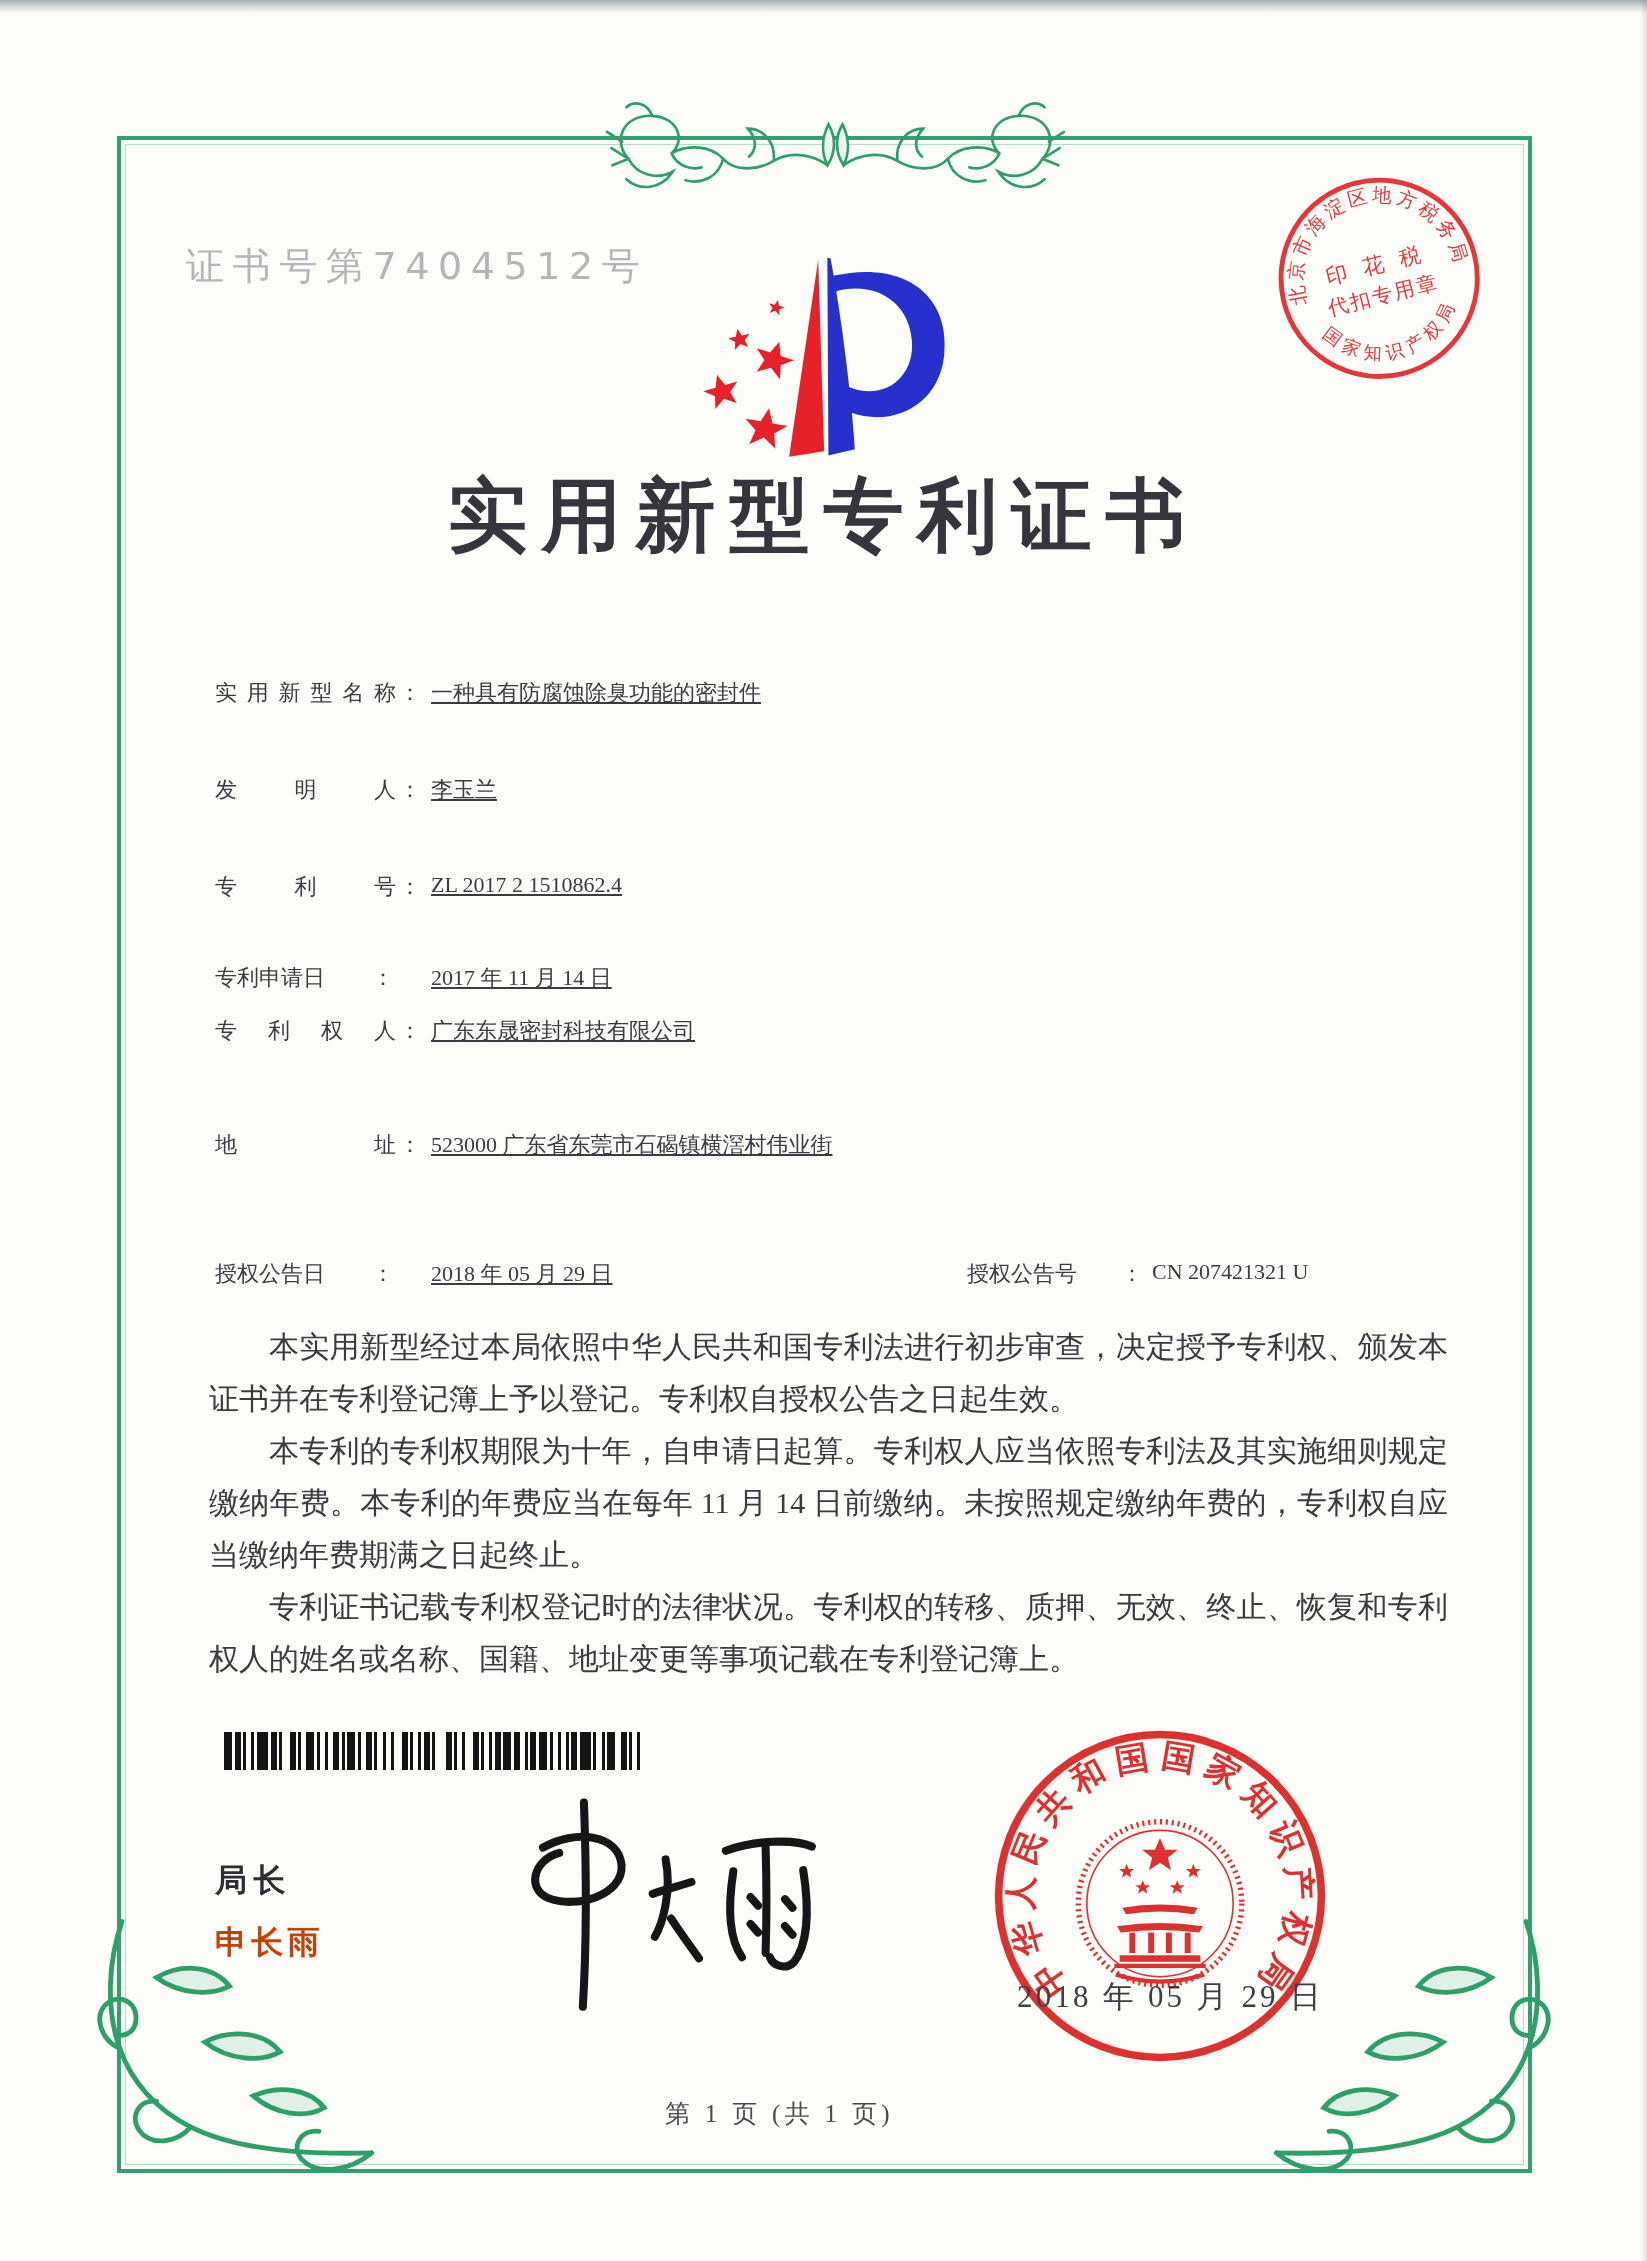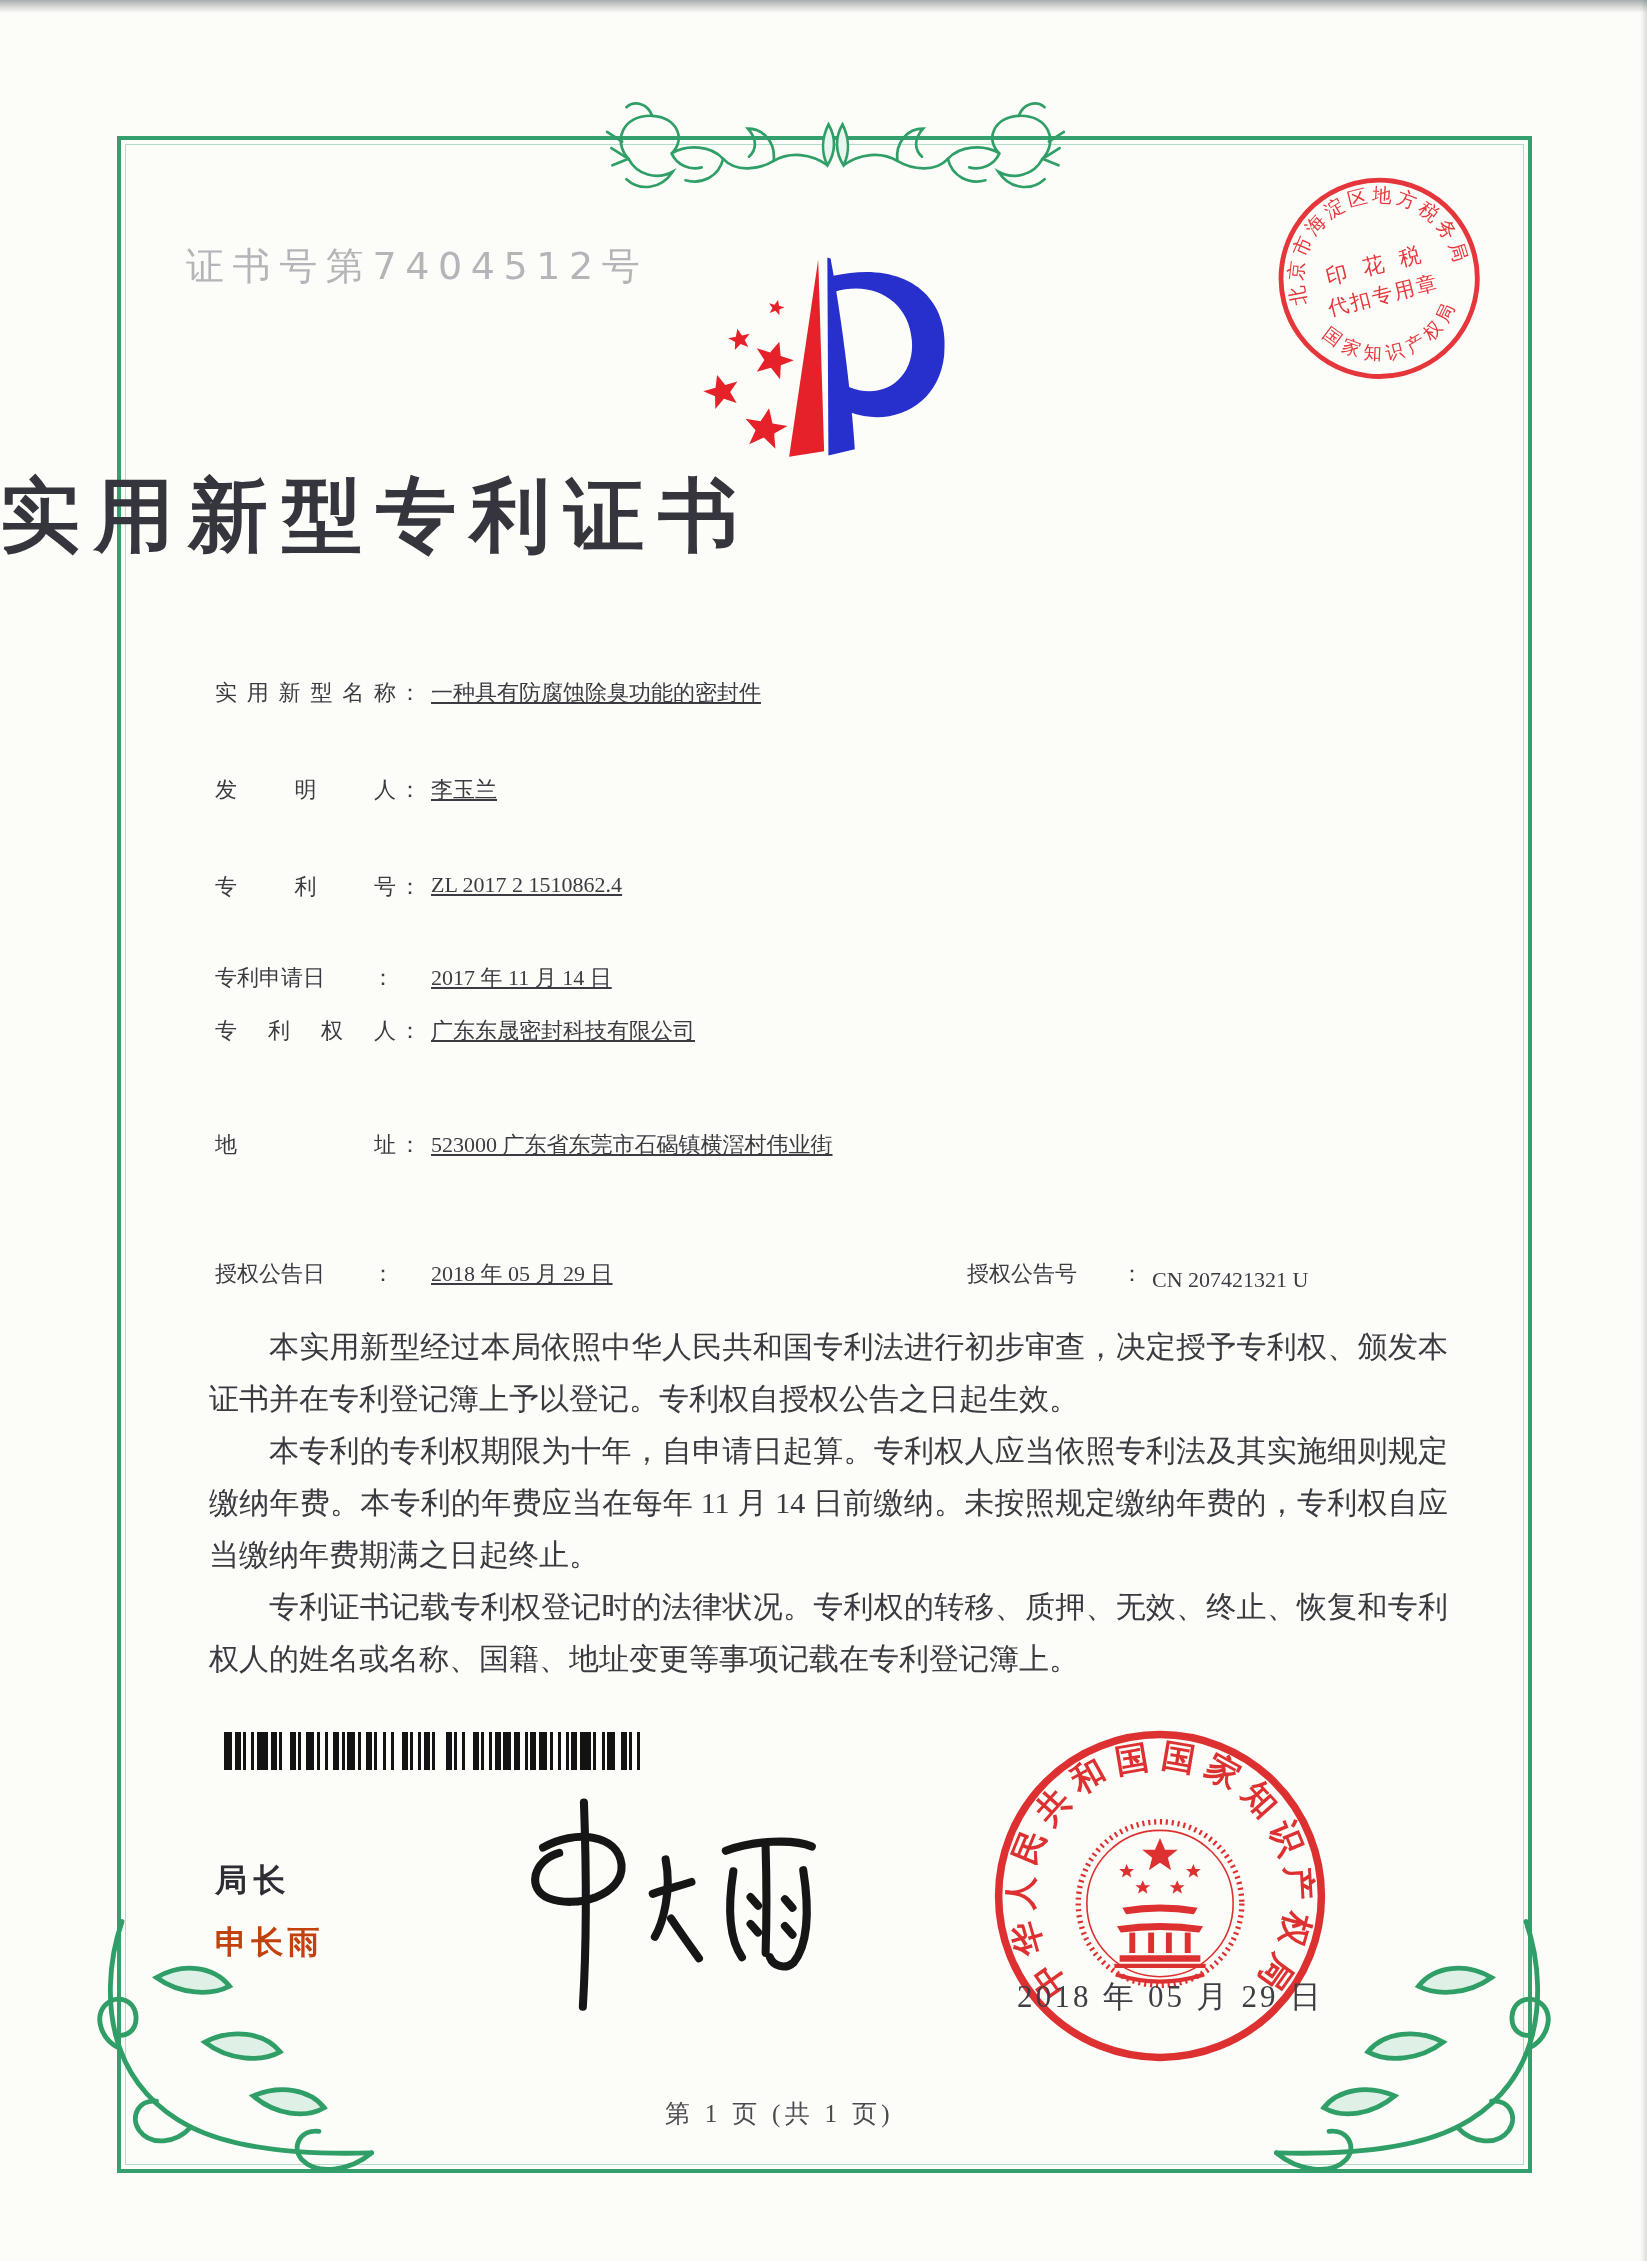--- a/index.html
+++ b/index.html
@@ -7,31 +7,31 @@
         font-family:"Liberation Serif","DejaVu Serif",serif;color:#3a3a40;}
   .scan-top{position:absolute;left:0;top:0;width:100%;height:13px;
         background:linear-gradient(#a7acac,#dadcda 55%,rgba(255,255,255,0));}
   .scan-right{position:absolute;right:0;top:0;width:7.5px;height:100%;
         background:linear-gradient(90deg,rgba(0,0,0,0),rgba(110,116,116,.22));}
   .frame{position:absolute;left:117px;top:136px;width:1407px;height:2029px;
         border:4.8px solid #35a06d;}
   .frame-inner{position:absolute;inset:4.3px;border:1.1px solid #b4ddc6;}
   .cert-number{position:absolute;left:186px;top:241px;font-size:38px;letter-spacing:8.6px;
         color:#a4a4aa;opacity:.8;font-family:"DejaVu Sans","Liberation Sans",sans-serif;}
-  .title{position:absolute;left:0;top:463px;width:100%;
+  .title{position:absolute;left:0;top:463px;width:100%;text-align:center;
         font-size:80px;font-weight:700;letter-spacing:14px;color:#35353d;}
   .row{position:absolute;left:0;width:100%;height:48px;font-size:22px;color:#3b3b42;}
   .flabel{position:absolute;left:215px;display:inline-block;white-space:nowrap;}
   .flabel.j{width:181px;text-align:justify;text-align-last:justify;}
   .colon{position:absolute;left:399px;}
   .row.tight .colon{left:372px;}
   .fvalue{position:absolute;left:431px;white-space:nowrap;text-decoration:underline;}
   .glabel{position:absolute;left:967px;white-space:nowrap;}
   .gcolon{position:absolute;left:1121px;}
-  .gvalue{position:absolute;left:1152px;white-space:nowrap;margin-top:8px;}
+  .gvalue{position:absolute;left:1152px;white-space:nowrap;}
   .paras{position:absolute;left:209px;top:1321px;width:1239px;font-size:30px;
         line-height:52px;text-align:justify;color:#3a3a40;}
   .paras p{margin:0;text-indent:2em;}
   .barcode{position:absolute;left:224px;top:1732px;width:416px;height:38px;}
   .director-title{position:absolute;left:215px;top:1859px;font-size:32px;letter-spacing:6.5px;
         font-family:"DejaVu Sans","Liberation Sans",sans-serif;color:#2d2d33;font-weight:700;}
   .director-name{position:absolute;left:215px;top:1921px;font-size:32px;letter-spacing:4.3px;
         font-family:"DejaVu Sans","Liberation Sans",sans-serif;color:#c2410c;font-weight:700;}
   .signature{position:absolute;left:493px;top:1796px;}
   .seal{position:absolute;left:990px;top:1726px;z-index:2;opacity:.95;}

